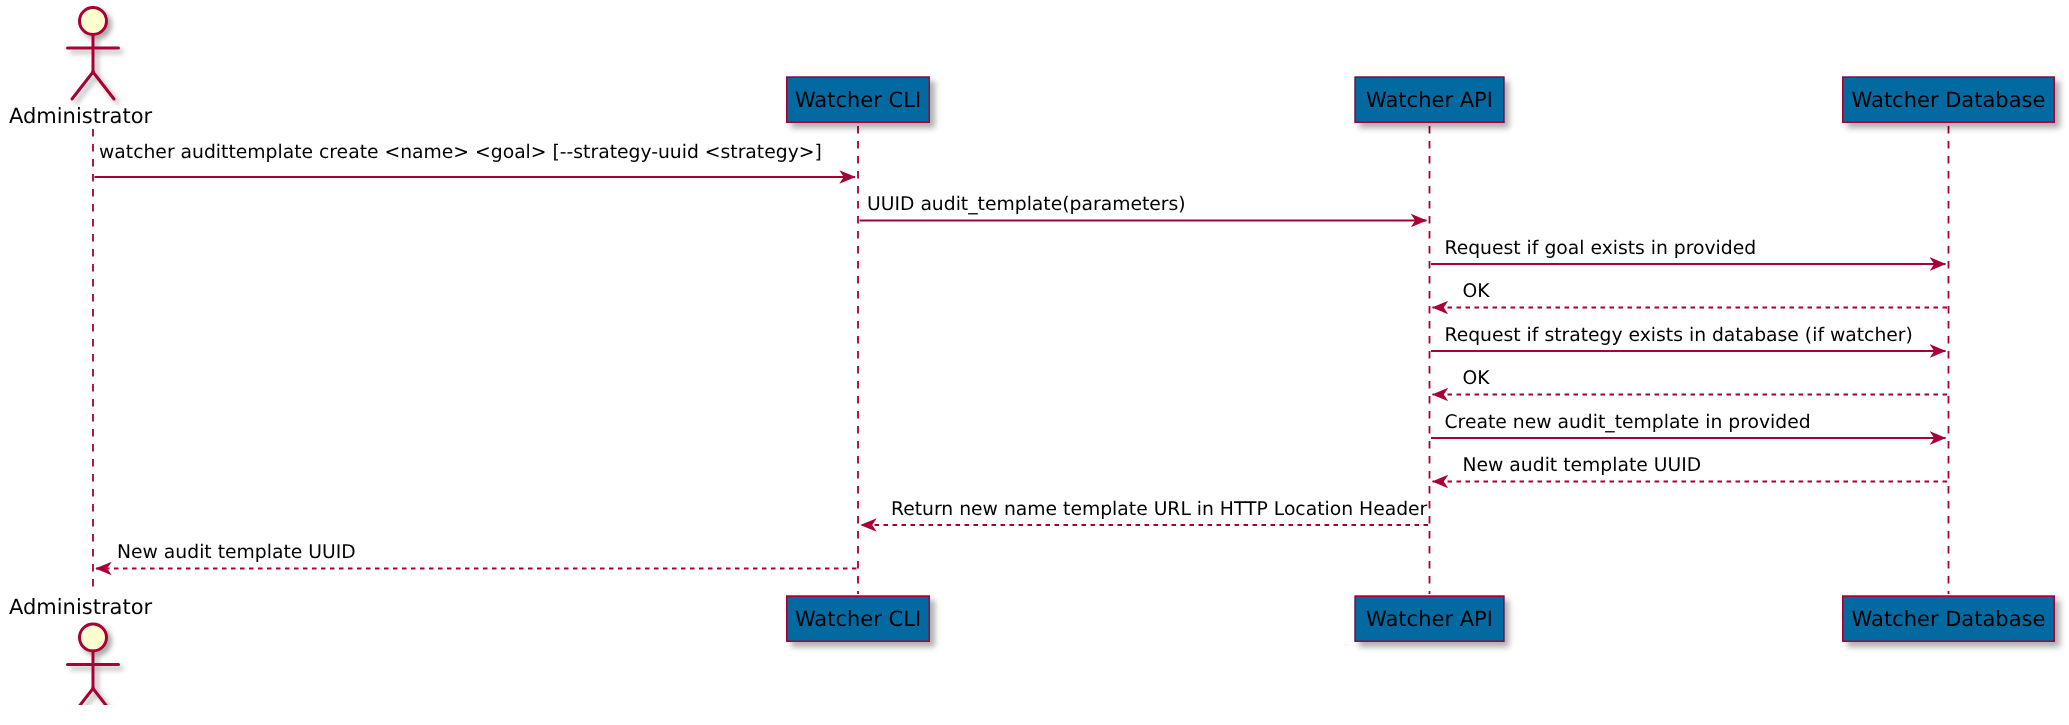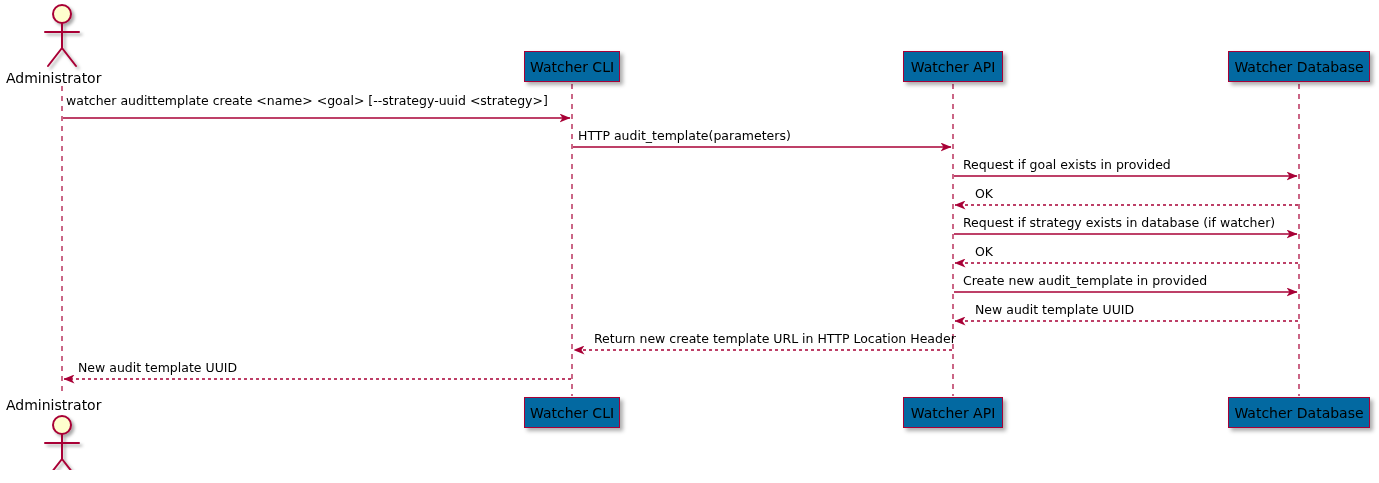--- a/index.html
+++ b/index.html
@@ -137,31 +137,31 @@
   </div>
   <div class="participant" style="left:903px; top:397px; width:100px; height:31px;">
     <span>Watcher API</span>
   </div>
   <div class="participant" style="left:1228px; top:397px; width:142px; height:31px;">
     <span>Watcher Database</span>
   </div>
 
   <div class="msg-label" style="left:66px; top:95px;">watcher audittemplate create &lt;name&gt; &lt;goal&gt; [--strategy-uuid &lt;strategy&gt;]</div>
 
-  <div class="msg-label" style="left:578px; top:130px;">HTTP audit_template(parameters)</div>
+  <div class="msg-label" style="left:578px; top:130px;">UUID audit_template(parameters)</div>
 
   <div class="msg-label" style="left:963px; top:159px;">Request if goal exists in provided</div>
 
   <div class="msg-label" style="left:975px; top:188px;">OK</div>
 
   <div class="msg-label" style="left:963px; top:217px;">Request if strategy exists in database (if watcher)</div>
 
   <div class="msg-label" style="left:975px; top:246px;">OK</div>
 
   <div class="msg-label" style="left:963px; top:275px;">Create new audit_template in provided</div>
 
   <div class="msg-label" style="left:975px; top:304px;">New audit template UUID</div>
 
-  <div class="msg-label" style="left:594px; top:333px;">Return new create template URL in HTTP Location Header</div>
+  <div class="msg-label" style="left:594px; top:333px;">Return new name template URL in HTTP Location Header</div>
 
   <div class="msg-label" style="left:78px; top:362px;">New audit template UUID</div>
 
 </div>
 
 </body></html>

